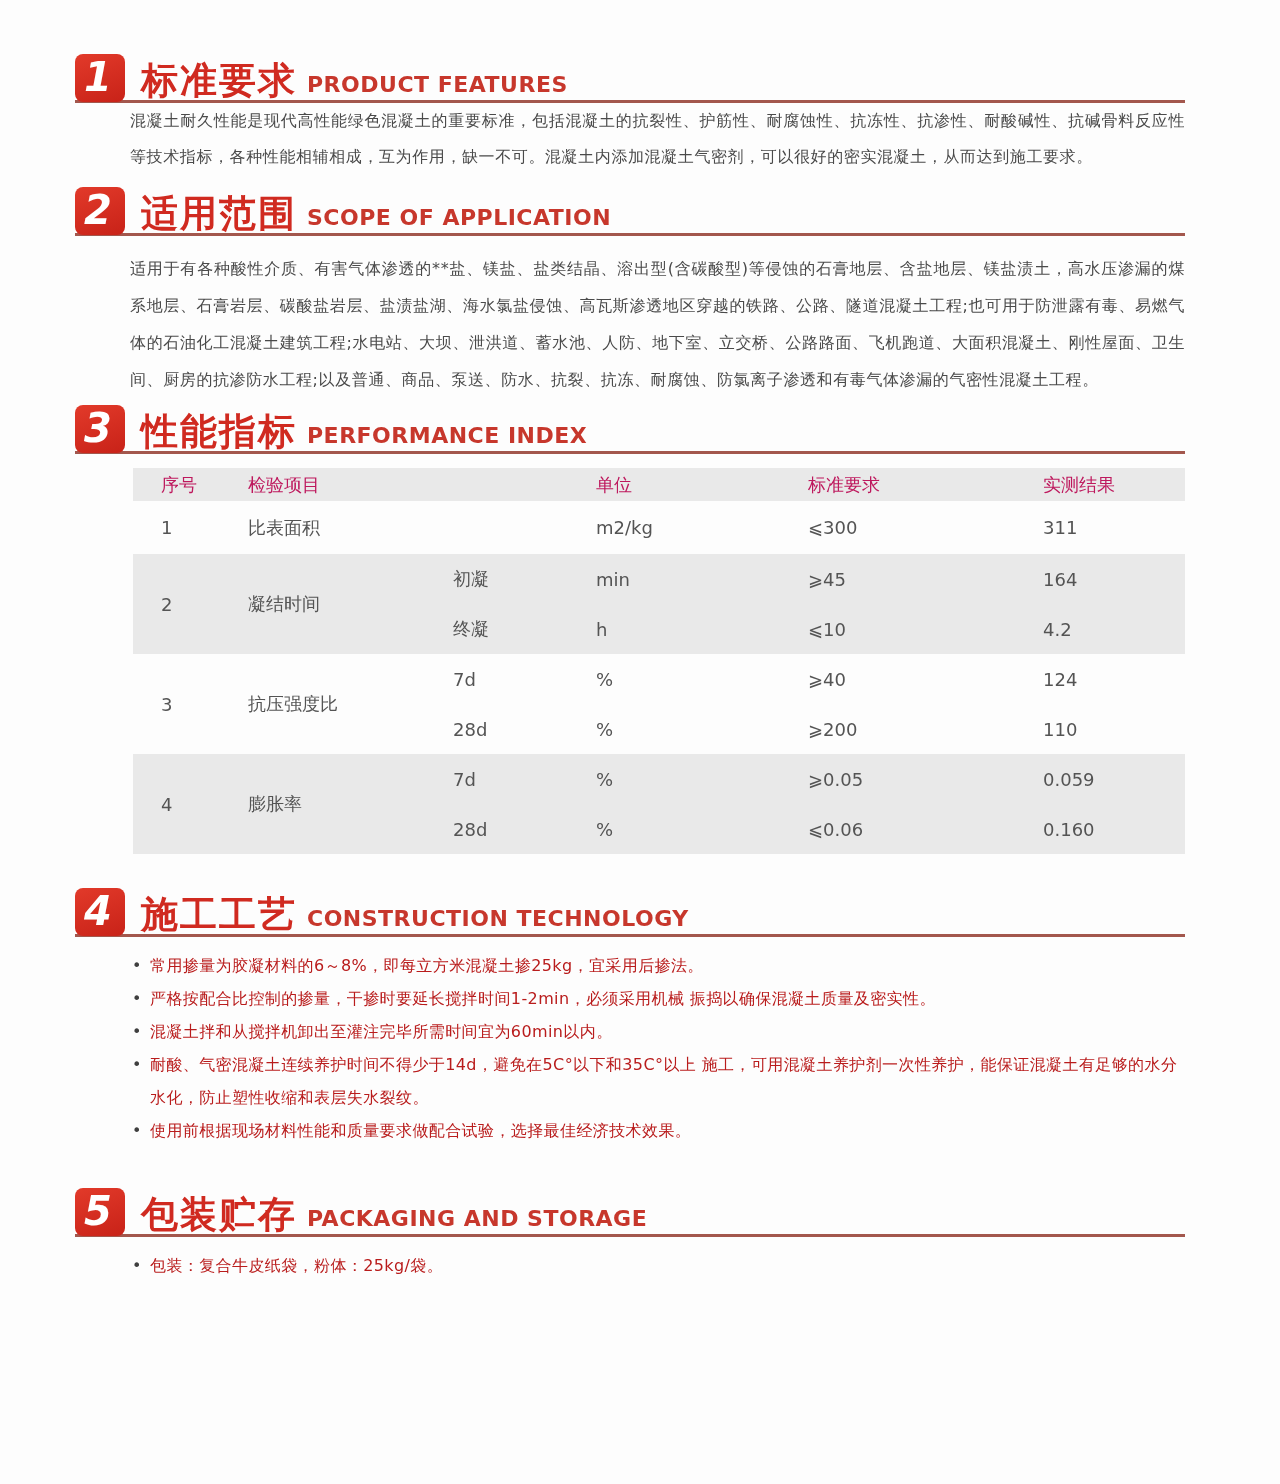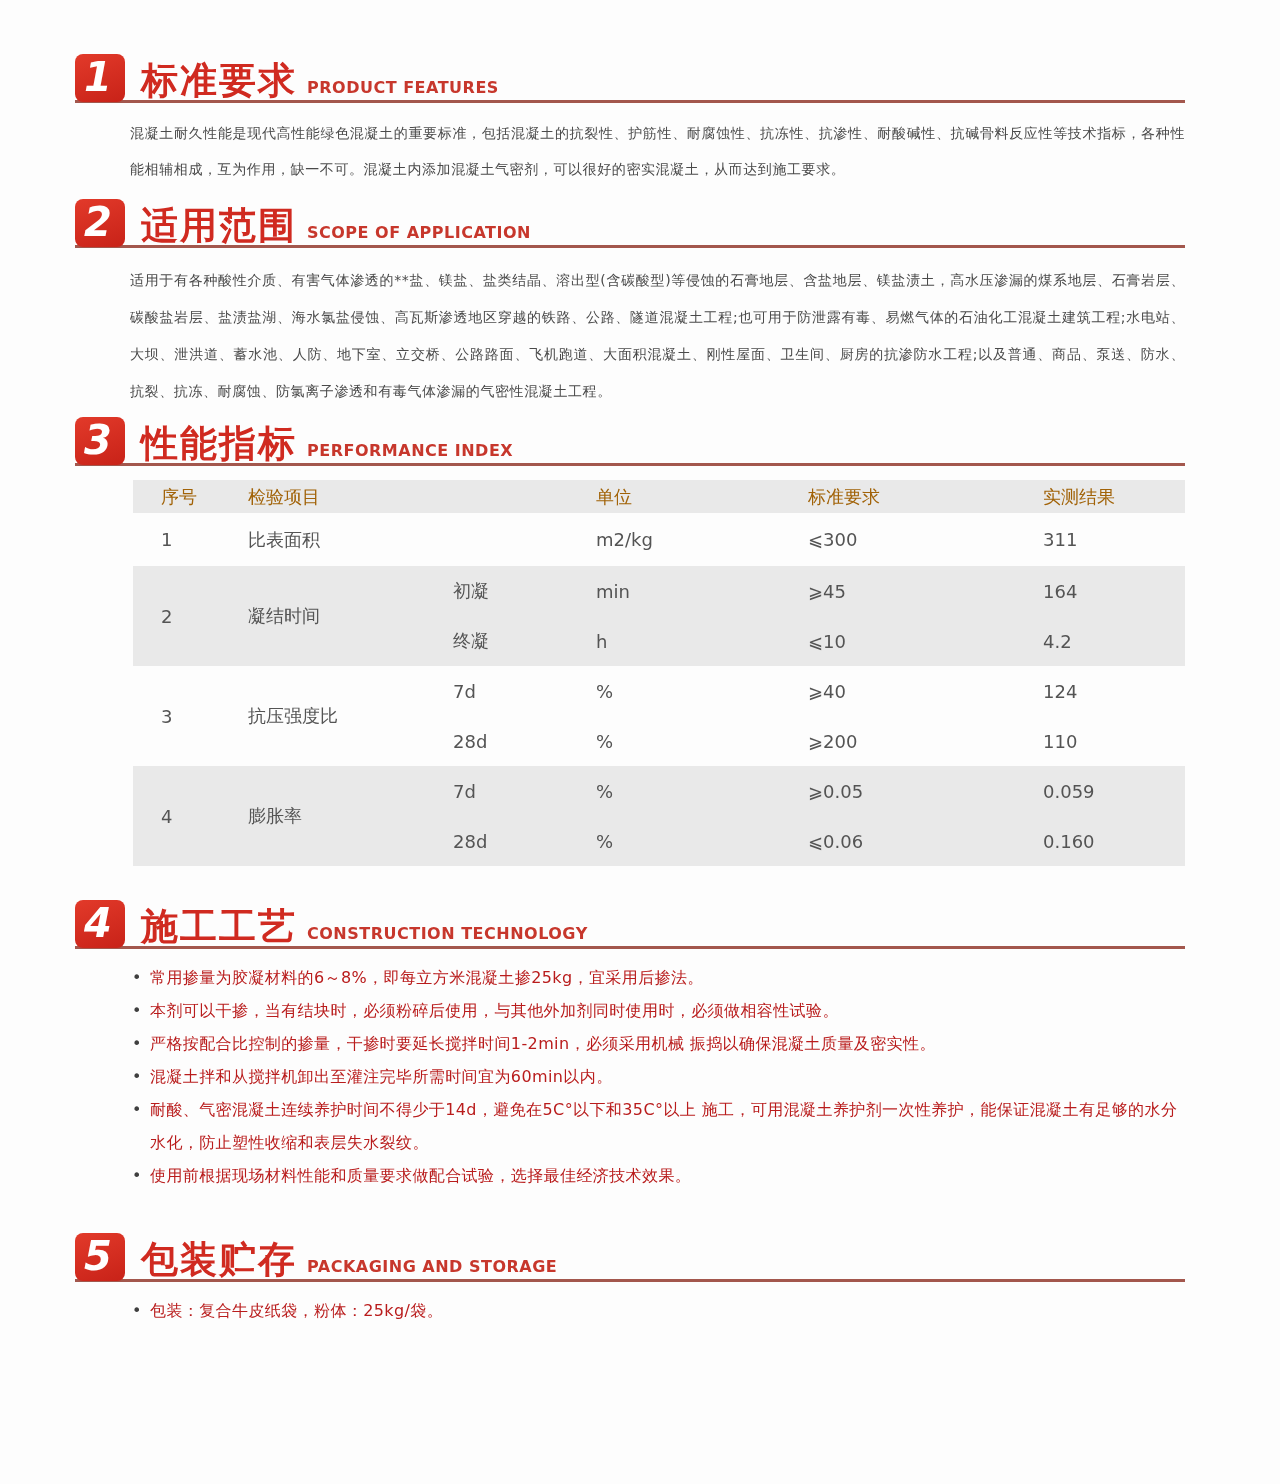--- a/index.html
+++ b/index.html
@@ -29,45 +29,45 @@
     color:#ffffff;font-size:40px;font-weight:bold;font-style:italic;
     line-height:1;transform:translate(-2px,-1px);
   }
   .title-zh{
     margin:0 0 1px 16px;
     font-size:37px;line-height:1;font-weight:700;color:#d02a20;
     letter-spacing:2px;
   }
   .title-en{
     margin:8px 0 3px 10px;
-    font-size:16px;font-weight:700;color:#c7372c;letter-spacing:0.5px;
+    font-size:22px;font-weight:700;color:#c7372c;letter-spacing:0.5px;
   }
   
   .para{
-    margin:12px 0 0 55px;
-    font-size:14px;line-height:36px;letter-spacing:0.6px;
+    margin:0 0 0 55px;
+    font-size:16px;line-height:36px;letter-spacing:0.6px;
     color:#4a4a4a;text-align:justify;
   }
   .para.wide{line-height:37px;margin-top:14px;}
   .bullets{margin:12px 0 0 55px;}
   .bullet{
     position:relative;padding-left:20px;
     font-size:16px;line-height:33px;color:#b91c1c;letter-spacing:0.4px;
   }
   .bullets.loose .bullet{line-height:34px;}
   .bullet::before{content:"•";position:absolute;left:2px;top:0;color:#3f3f3f;}
   
   .ptable{margin:14px 0 0 58px;width:1052px;font-size:18px;color:#545454;}
   .trow,.tgroup{
     display:grid;
     grid-template-columns:85px 205px 143px 212px 235px 1fr;
     align-items:center;
   }
   .trow{height:53px;}
-  .thead{height:33px;background:#e9e9e9;color:#a16207;}
+  .thead{height:33px;background:#e9e9e9;color:#be185d;}
   .tgroup{grid-auto-rows:50px;}
   .shade{background:#e9e9e9;}
   .tc{padding-left:30px;white-space:nowrap;}
   .tc.c1{padding-left:28px;}
   .span2{grid-row:1 / span 2;align-self:center;}
   .g3{grid-column:3;} .g4{grid-column:4;} .g5{grid-column:5;} .g6{grid-column:6;}
   .r1{grid-row:1;} .r2{grid-row:2;}
   
   .sec-2{margin-top:10px;}
   .sec-3{margin-top:5px;}
@@ -174,21 +174,20 @@
   <section class="sec sec-4">
     <div class="sec-header">
       <div class="badge">
         <span>4</span>
       </div>
       <h2 class="title-zh">施工工艺</h2>
       <span class="title-en">CONSTRUCTION TECHNOLOGY</span>
     </div>
     <div class="bullets">
       <div class="bullet">常用掺量为胶凝材料的6～8%，即每立方米混凝土掺25kg，宜采用后掺法。</div>
-      <div class="bullet">本剂可以干掺，当有结块时，必须粉碎后使用，与其他外加剂同时使用时，必须做相容性试验。</div>
       <div class="bullet">严格按配合比控制的掺量，干掺时要延长搅拌时间1-2min，必须采用机械 振捣以确保混凝土质量及密实性。</div>
       <div class="bullet">混凝土拌和从搅拌机卸出至灌注完毕所需时间宜为60min以内。</div>
       <div class="bullet">耐酸、气密混凝土连续养护时间不得少于14d，避免在5C°以下和35C°以上 施工，可用混凝土养护剂一次性养护，能保证混凝土有足够的水分水化，防止塑性收缩和表层失水裂纹。</div>
       <div class="bullet">使用前根据现场材料性能和质量要求做配合试验，选择最佳经济技术效果。</div>
     </div>
   </section>
 
   <section class="sec sec-5">
     <div class="sec-header">
       <div class="badge">

